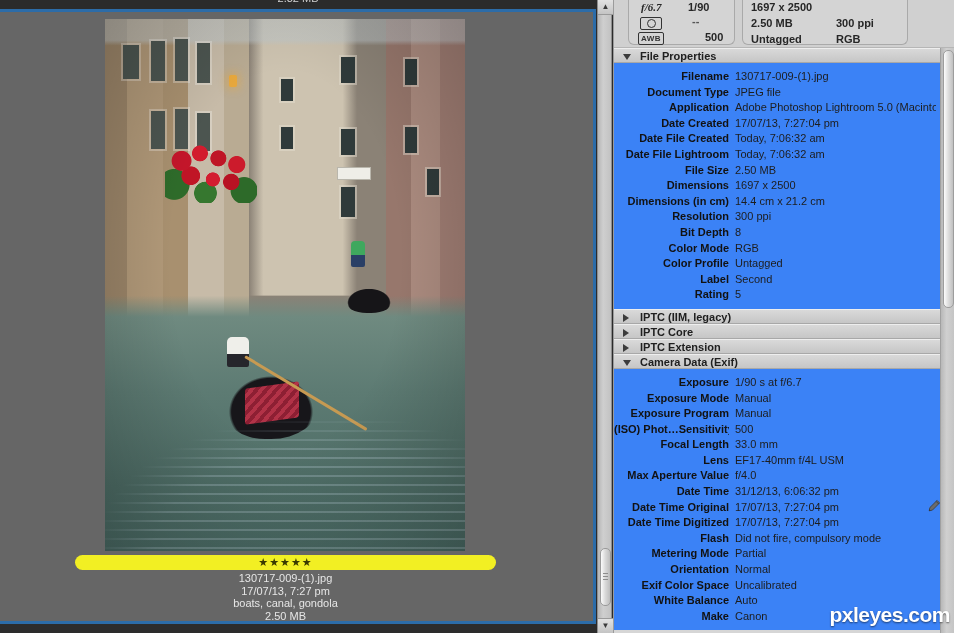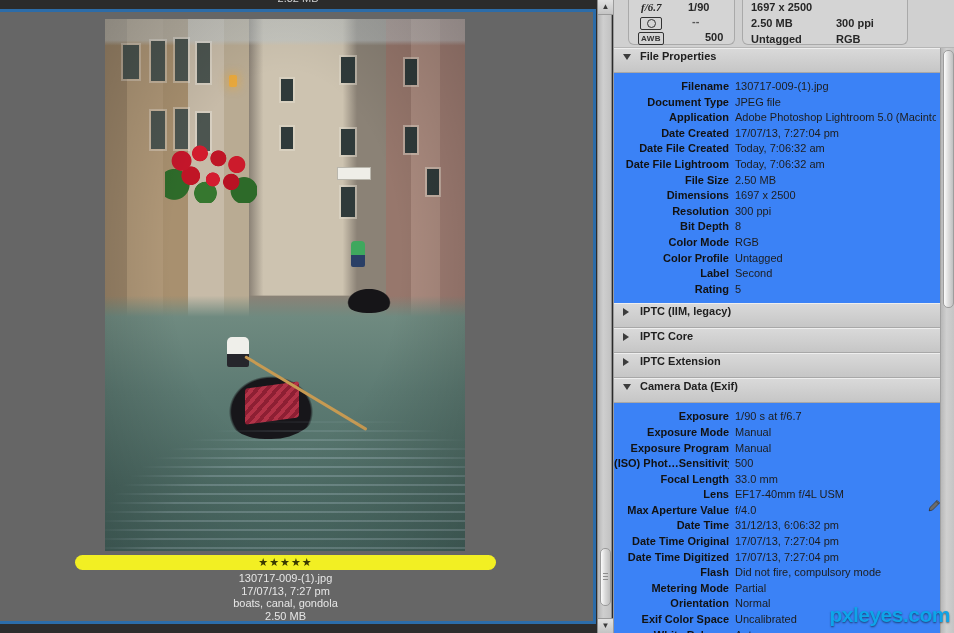--- a/index.html
+++ b/index.html
@@ -254,21 +254,21 @@
   
   #meta-scroll-area {
     position: absolute; left: 0; top: 48px;
     width: 326px; height: 585px;
     background: #d6d6d6;
     overflow: hidden;
   }
 
   .section-head {
     position: relative;
-    height: 25px;
+    height: 15px;
     background: linear-gradient(to bottom, #d9d9d9, #c6c6c6);
     border-top: 1px solid #eeeeee;
     border-bottom: 1px solid #a8a8a8;
     font-weight: bold;
     font-size: 11px;
     color: #202020;
     line-height: 15px;
     padding-left: 26px;
   }
   .section-head .tri {
@@ -331,21 +331,21 @@
     border-radius: 5px;
   }
 
   
   #watermark {
     position: absolute;
     right: 4px; bottom: 6px;
     font-family: "Liberation Sans", sans-serif;
     font-weight: bold;
     font-size: 21px;
-    color: #0ea5e9;
+    color: #ffffff;
     letter-spacing: -0.5px;
     text-shadow: 0 1px 2px rgba(0,0,0,.55);
   }
 </style>
 </head>
 <body>
 
 <div id="root">
 
   <div id="left-pane">
@@ -469,20 +469,24 @@
             </div>
             <div class="row">
               <span class="k">File Size</span>
               <span class="v">2.50 MB</span>
             </div>
             <div class="row">
               <span class="k">Dimensions</span>
               <span class="v">1697 x 2500</span>
             </div>
             <div class="row">
+              <span class="k">Dimensions (in cm)</span>
+              <span class="v">14.4 cm x 21.2 cm</span>
+            </div>
+            <div class="row">
               <span class="k">Resolution</span>
               <span class="v">300 ppi</span>
             </div>
             <div class="row">
               <span class="k">Bit Depth</span>
               <span class="v">8</span>
             </div>
             <div class="row">
               <span class="k">Color Mode</span>
               <span class="v">RGB</span>
@@ -560,20 +564,24 @@
               <span class="v">Normal</span>
             </div>
             <div class="row">
               <span class="k">Exif Color Space</span>
               <span class="v">Uncalibrated</span>
             </div>
             <div class="row">
               <span class="k">White Balance</span>
               <span class="v">Auto</span>
             </div>
+            <div class="row">
+              <span class="k">Make</span>
+              <span class="v">Canon</span>
+            </div>
             <div class="spacer"></div>
           </div>
         </div>
     </div>
 
     <svg id="pencil" viewBox="0 0 16 16">
       <path d="M11.5 1.6l2.9 2.9-8.2 8.2-3.7.8.8-3.7z" fill="#6b6b6b" stroke="#3a3a3a" stroke-width="0.9"></path>
       <path d="M10.4 2.7l2.9 2.9" stroke="#3a3a3a" stroke-width="0.9" fill="none"></path>
       <path d="M2.5 13.5l1.4-.3-1.1-1.1z" fill="#2a2a2a"></path>
     </svg>

